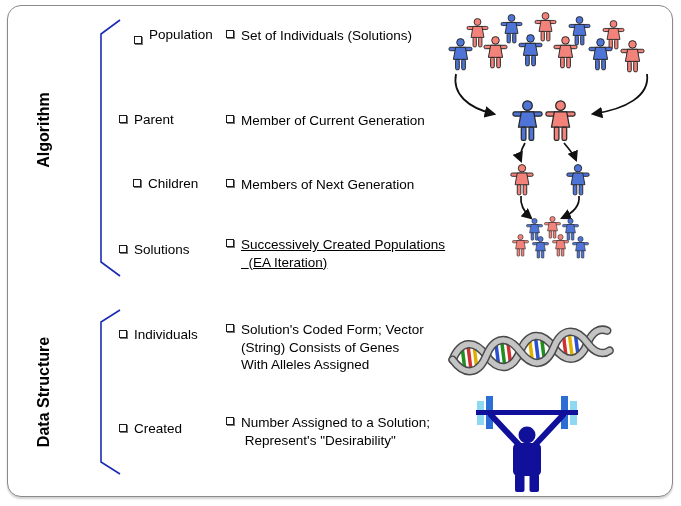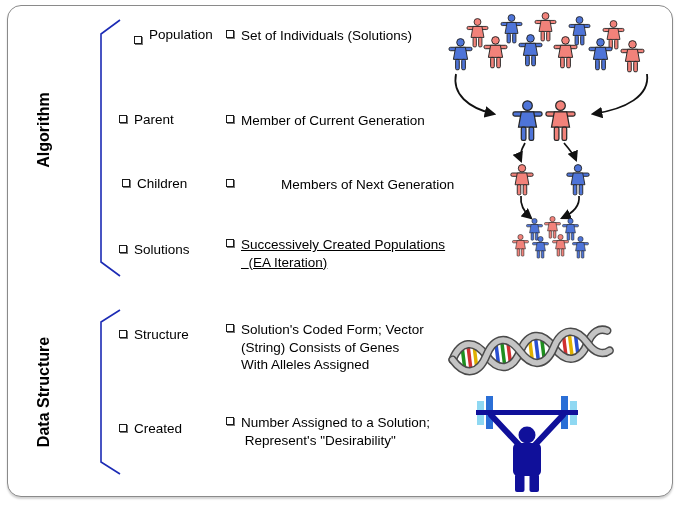--- a/index.html
+++ b/index.html
@@ -35,46 +35,46 @@
 </svg>
 
 <div class="row" style="left:134px; top:27px;align-items:flex-end;">
   <span class="bullet"></span>
   <span class="term-text">Population</span>
 </div>
 <div class="row" style="left:119px; top:112px;">
   <span class="bullet"></span>
   <span class="term-text">Parent</span>
 </div>
-<div class="row" style="left:122px; top:176px;">
+<div class="row" style="left:133px; top:176px;">
   <span class="bullet"></span>
   <span class="term-text">Children</span>
 </div>
 <div class="row" style="left:119px; top:242px;">
   <span class="bullet"></span>
   <span class="term-text">Solutions</span>
 </div>
 <div class="row" style="left:119px; top:327px;">
   <span class="bullet"></span>
-  <span class="term-text">Structure</span>
+  <span class="term-text">Individuals</span>
 </div>
 <div class="row" style="left:119px; top:421px;">
   <span class="bullet"></span>
   <span class="term-text">Created</span>
 </div>
 
 <div class="row" style="left:226px; top:27px;">
   <span class="bullet"></span>
   <span class="def-text">Set of Individuals (Solutions)</span>
 </div>
 <div class="row" style="left:226px; top:112px;">
   <span class="bullet"></span>
   <span class="def-text">Member of Current Generation</span>
 </div>
-<div class="row" style="left:226px; top:176px;gap:40px;">
+<div class="row" style="left:226px; top:176px;">
   <span class="bullet"></span>
   <span class="def-text">Members of Next Generation</span>
 </div>
 <div class="row" style="left:226px; top:236px;text-decoration:underline;">
   <span class="bullet"></span>
   <span class="def-text">Successively Created Populations
   (EA Iteration)</span>
 </div>
 <div class="row" style="left:226px; top:321px;">
   <span class="bullet"></span>

